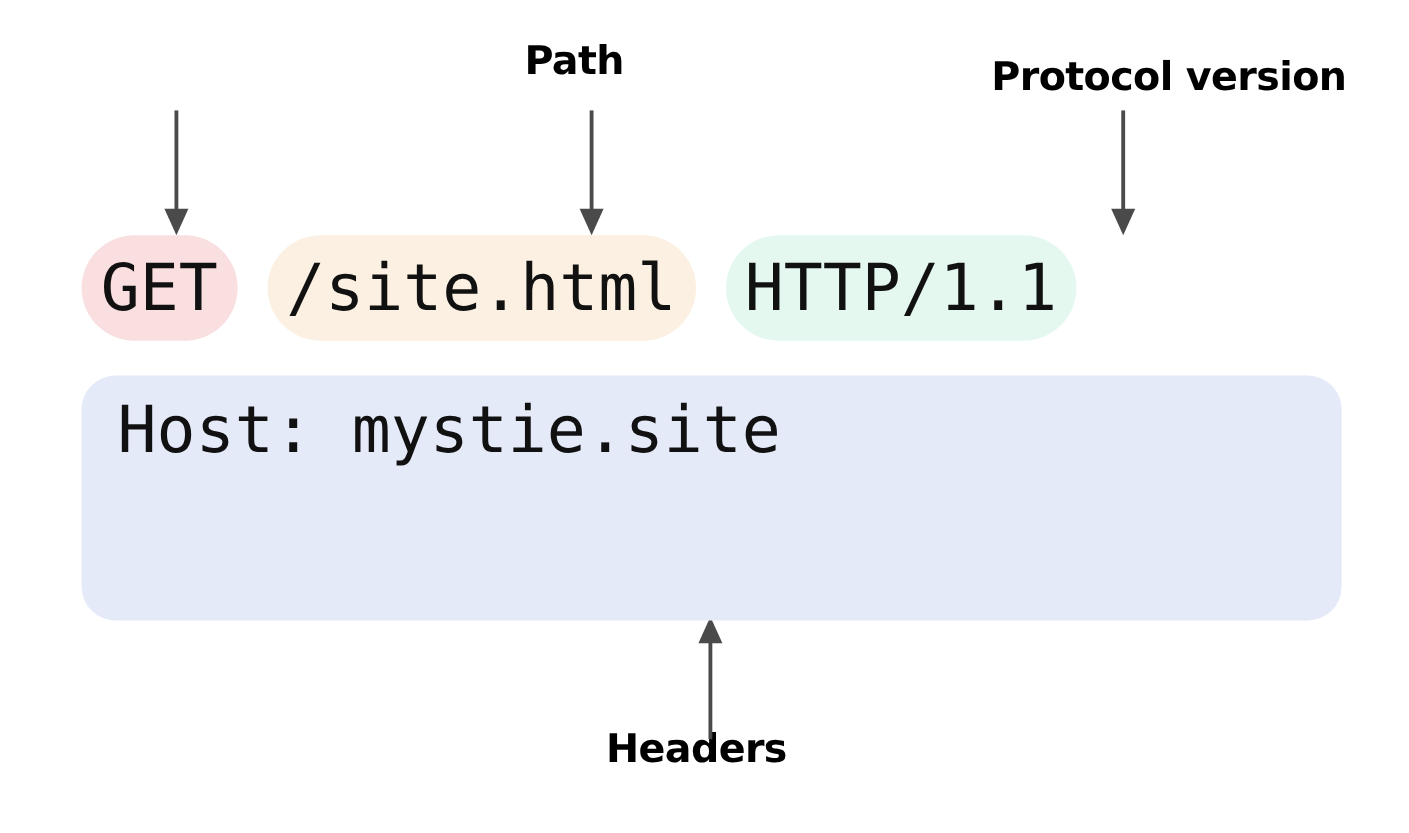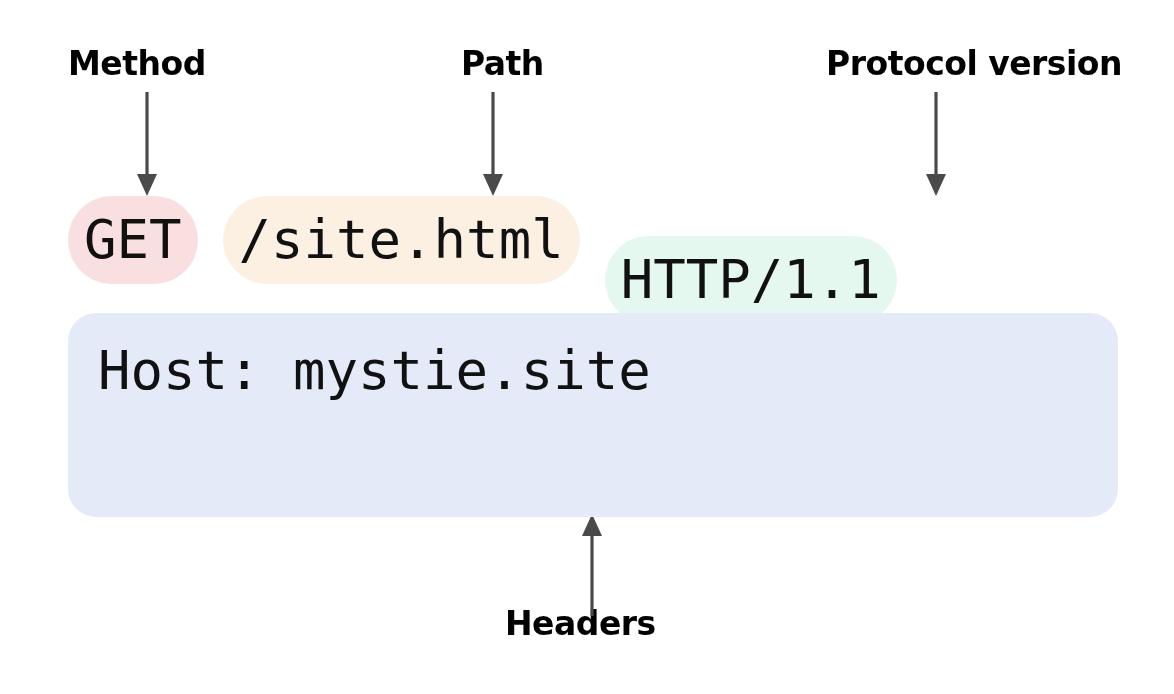--- a/index.html
+++ b/index.html
@@ -27,21 +27,21 @@
     position: absolute;
     font-family: "DejaVu Sans", sans-serif;
     font-weight: 700;
     font-size: 33px;
     letter-spacing: -0.5px;
     color: #000000;
     white-space: nowrap;
     line-height: 1;
   }
   #label-method   { left: 68px;  top: 47px; }
-  #label-path     { left: 437px; top: 47px; margin-left: 24px; }
+  #label-path     { left: 437px; top: 34px; }
   #label-protocol { right: 52px; top: 47px; text-align: center; }
   #label-headers  { left: 505px; top: 607px; }
 
   
   .arrow-svg {
     position: absolute;
     overflow: visible;
   }
   .arrow-line {
     stroke: #4a4a4a;
@@ -72,48 +72,47 @@
     height: 88px;
     color: #111111;
     border-radius: 44px;
     padding: 0 16px;
     white-space: pre;
     display: block;
     box-sizing: border-box;
   }
   .pill-method   { background: #f9dfdf; }
   .pill-path     { background: #fbf0e2; }
-  .pill-protocol { background: #e4f8f0; margin-top: 40px; }
+  .pill-protocol { background: #e4f8f0; }
 
   
   .headers-block {
     position: absolute;
     left: 68px;
     top: 313px;
     width: 1050px;
     height: 204px;
     background: #e5eaf9;
     border-radius: 28px;
     box-sizing: border-box;
-    padding: 14px 30px 0 30px;
+    padding: 2px 30px 0 30px;
   }
   .header-line {
     font-family: "DejaVu Sans Mono", monospace;
     font-size: 54px;
     line-height: 88px;
     color: #111111;
     white-space: pre;
   }
 </style>
 </head>
 <body>
 
 <div class="stage">
 
-  <div class="anno-label" id="label-method">Method</div>
 
   <div class="anno-label" id="label-path">Path</div>
 
   <div class="anno-label" id="label-protocol">Protocol version</div>
 
   <div class="anno-label" id="label-headers">Headers</div>
 
   <svg class="arrow-svg" id="arrow-method" viewBox="0 0 32 106">
     <line class="arrow-line" x1="16" y1="0" x2="16" y2="88" style="stroke: rgb(74, 74, 74);"></line>
     <polygon class="arrow-head" points="16,104 6,82 26,82" style="fill: rgb(74, 74, 74);"></polygon>

